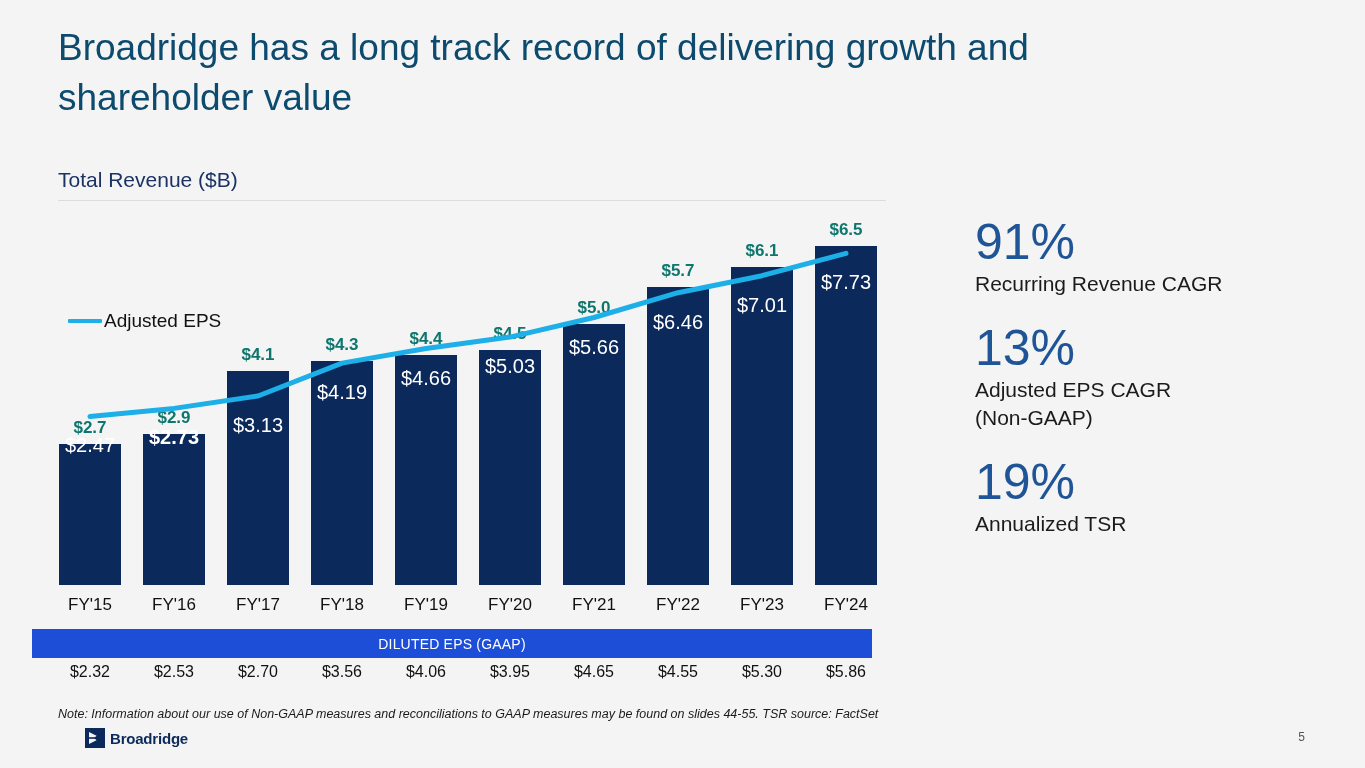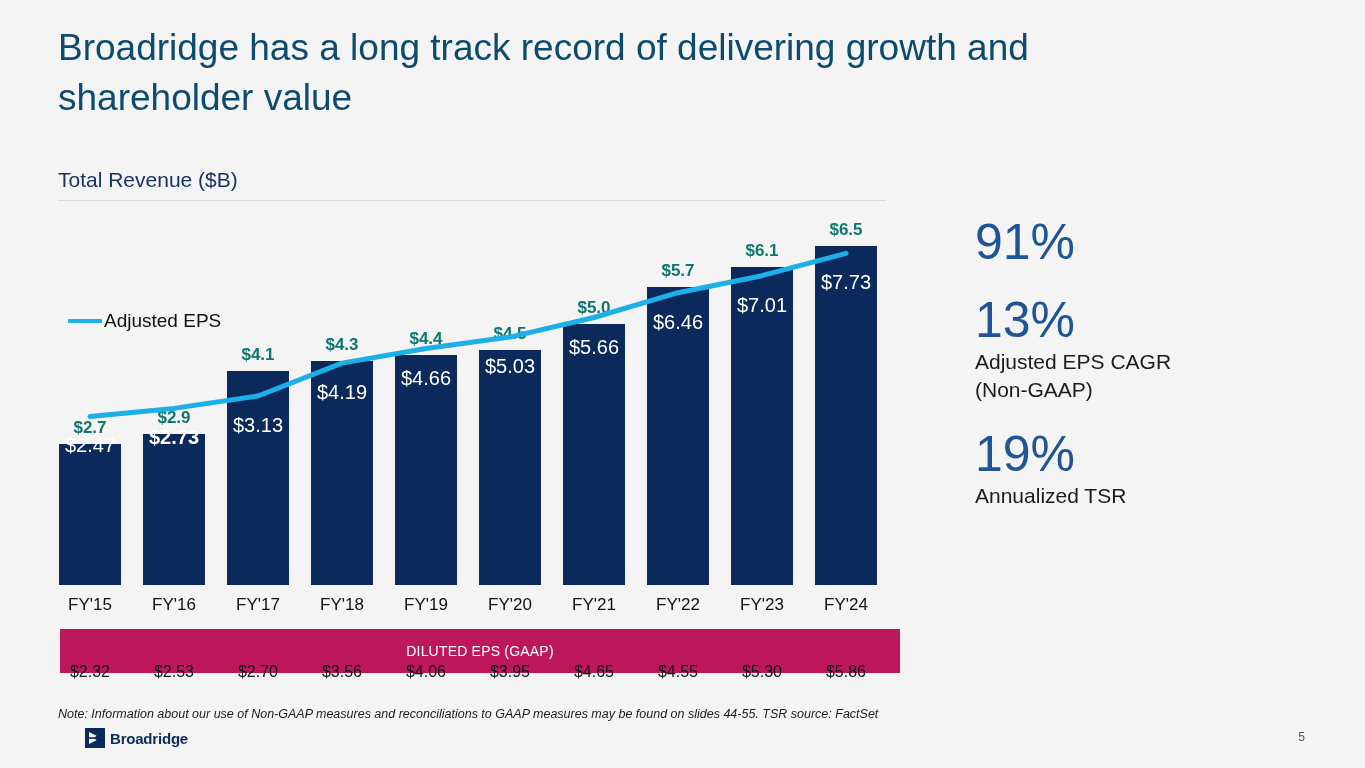--- a/index.html
+++ b/index.html
@@ -126,25 +126,25 @@
   .axis-tick {
     flex: 1 1 0;
     text-align: center;
     font-size: 17px;
     color: #111111;
   }
 
   
   .band {
     position: absolute;
-    left: 60px;
+    left: 32px;
     top: 629px;
     width: 840px;
-    height: 44px;
-    background: #be185d;
+    height: 29px;
+    background: #1d4ed8;
     color: #ffffff;
     font-size: 14px;
     display: flex;
     align-items: center;
     justify-content: center;
     letter-spacing: 0.2px;
   }
   .band-values {
     position: absolute;
     left: 48px;
@@ -317,20 +317,21 @@
         <path d="M16 4 L16 16 L9 10 Z" fill="#0b2a5b"></path>
         <rect x="3" y="9.2" width="14" height="1.6" fill="#0b2a5b"></rect>
       </svg>
     </span>
     <span class="logo-word">Broadridge</span>
   </div>
 
   <div class="stats" id="stats">
       <div class="stat">
         <div class="stat-value">91%</div>
+        <div class="stat-label">Recurring Revenue CAGR</div>
       </div>
       <div class="stat">
         <div class="stat-value">13%</div>
         <div class="stat-label">Adjusted EPS CAGR<br>(Non-GAAP)</div>
       </div>
       <div class="stat">
         <div class="stat-value">19%</div>
         <div class="stat-label">Annualized TSR</div>
       </div>
     </div>

